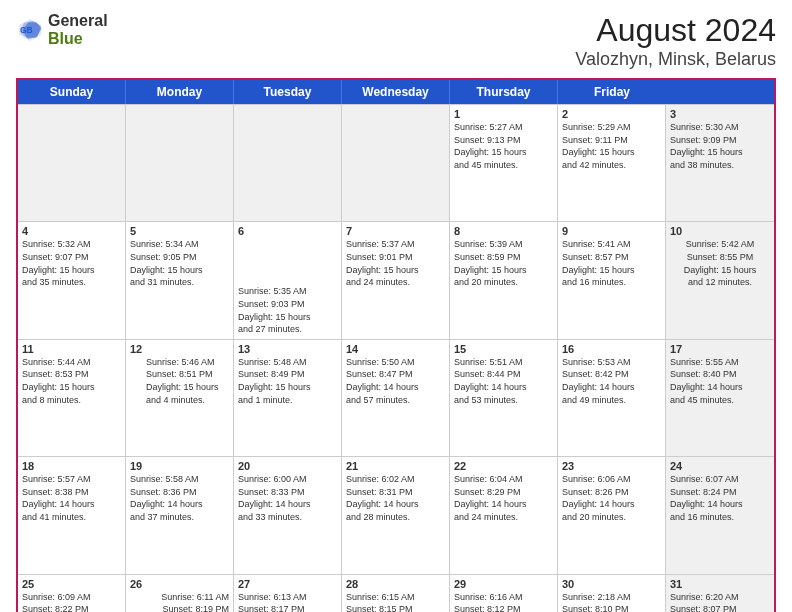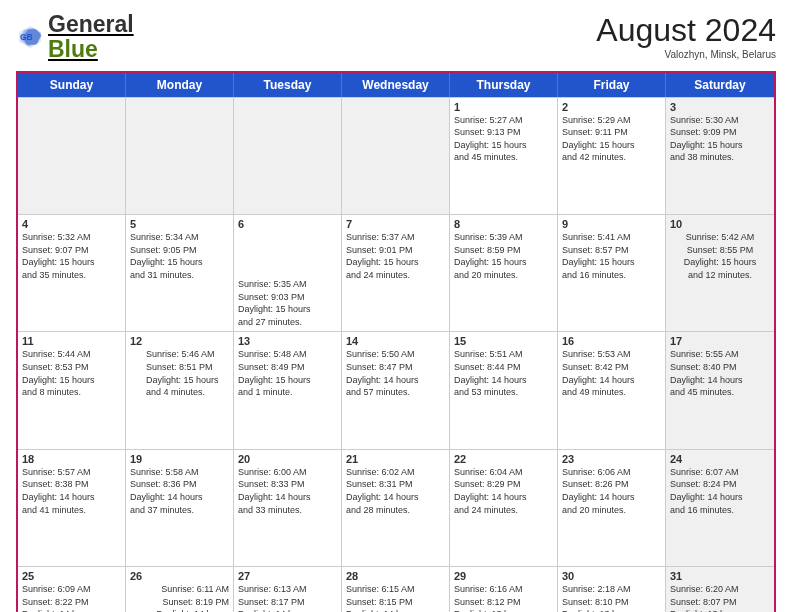--- a/index.html
+++ b/index.html
@@ -22,41 +22,40 @@
       justify-content: space-between;
       align-items: flex-start;
       margin-bottom: 8px;
     }
     .logo {
       display: flex;
       align-items: center;
       gap: 4px;
     }
     .logo-text {
-      font-size: 23px;
+      font-size: 16px;
       font-weight: bold;
       line-height: 1.1;
-      text-decoration: underline;
     }
     .logo-text .general { color: #333; }
     .logo-text .blue { color: #4d7c0f; }
     .logo-icon {
       width: 28px;
       height: 28px;
     }
     .title-block {
       text-align: right;
     }
     .month-title {
       font-size: 32px;
       font-weight: normal;
       color: #222;
     }
     .location {
-      font-size: 10px;
+      font-size: 18px;
       color: #444;
     }
     .calendar {
       flex: 1;
       display: flex;
       flex-direction: column;
       border: 2px solid #be185d;
     }
     .calendar-header {
       display: grid;
@@ -136,21 +135,20 @@
   </div>
 
   <div class="calendar">
     <div class="calendar-header">
     <div class="cal-header-cell">Sunday</div>
         <div class="cal-header-cell">Monday</div>
         <div class="cal-header-cell">Tuesday</div>
         <div class="cal-header-cell">Wednesday</div>
         <div class="cal-header-cell">Thursday</div>
         <div class="cal-header-cell">Friday</div>
-        <div class="cal-header-cell">Saturday</div>
       </div>
     <div class="calendar-body">
     <div class="cal-week">
           <div class="cal-cell shaded empty"></div>
           <div class="cal-cell shaded empty"></div>
           <div class="cal-cell shaded empty"></div>
           <div class="cal-cell shaded empty"></div>
           <div class="cal-cell">
             <span class="day-num">1</span>
             <div class="cell-text" style="white-space: pre-line;">Sunrise: 5:27 AM

